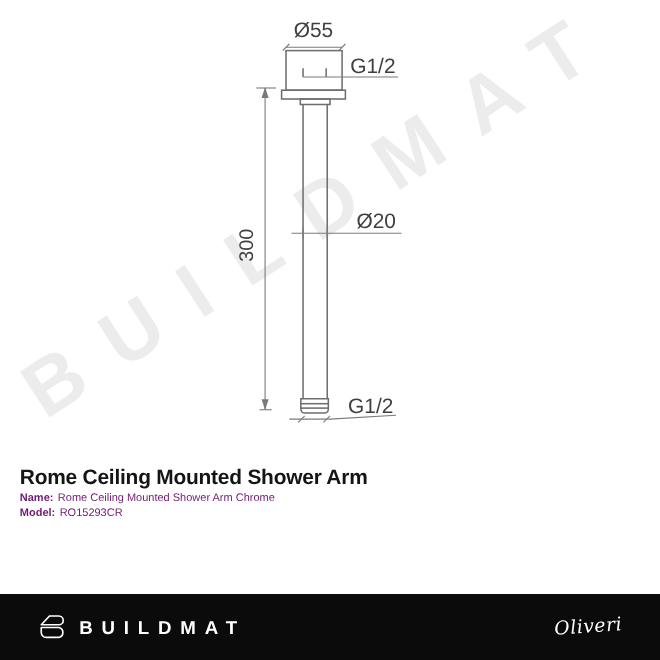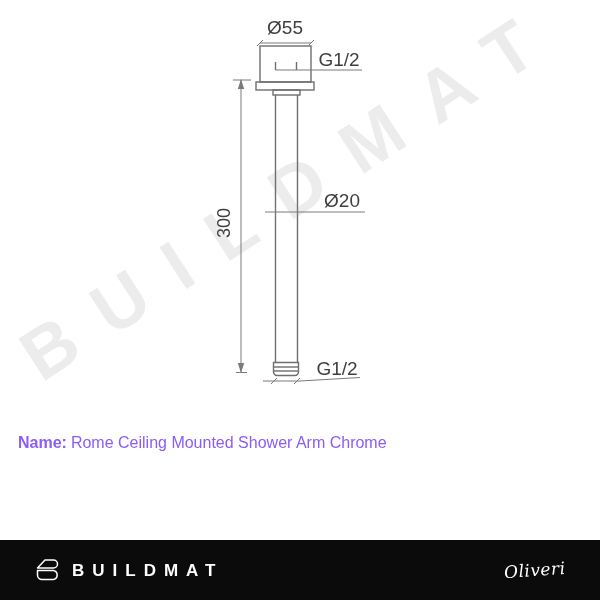--- a/index.html
+++ b/index.html
@@ -10,21 +10,21 @@
   .watermark{
     position:absolute;left:28px;top:326px;height:72px;line-height:72px;
     font-weight:bold;font-size:72px;letter-spacing:32px;color:#ececec;
     white-space:nowrap;transform:rotate(-33deg);transform-origin:0 50%;
     user-select:none;z-index:1;
   }
   svg.drawing{position:absolute;left:0;top:0;z-index:2;}
   .dim-text{font-family:"Liberation Sans", sans-serif;}
   .product{position:absolute;left:18px;top:424px;z-index:3;width:560px;}
   .product-title{font-size:19px;font-weight:700;color:#151515;letter-spacing:-0.2px;line-height:22px;}
-  .spec-row{margin-top:12px;font-size:16px;color:#8b5cf6;line-height:14px;}
+  .spec-row{font-size:10px;color:#701a75;line-height:14px;}
   .spec-label{font-weight:700;margin-right:4px;}
   .footer{
     position:absolute;left:0;bottom:0;width:600px;height:60px;background:#0b0b0b;
     display:flex;align-items:center;padding:0 34px;box-sizing:border-box;z-index:4;
   }
   .brand-lockup{display:flex;align-items:center;}
   .brand-icon{display:flex;margin-right:11px;}
   .brand-name{color:#ffffff;font-weight:700;font-size:17px;letter-spacing:8px;line-height:17px;}
   .partner{
     margin-left:auto;color:#ffffff;font-family:"DejaVu Serif", serif;font-style:italic;
@@ -83,22 +83,26 @@
     <g fill="#3f3f3f" font-size="19" class="dim-text">
       <text x="285" y="34" text-anchor="middle">Ø55</text>
       <text x="339" y="66" text-anchor="middle">G1/2</text>
       <text transform="translate(230,238) rotate(-90)" font-size="18">300</text>
       <text x="342" y="207" text-anchor="middle">Ø20</text>
       <text x="337" y="375" text-anchor="middle">G1/2</text>
     </g>
   </svg>
 
   <div class="product">
+    <div class="product-title">Rome Ceiling Mounted Shower Arm</div>
     <div class="spec-row">
       <span class="spec-label">Name:</span><span>Rome Ceiling Mounted Shower Arm Chrome</span>
+    </div>
+    <div class="spec-row">
+      <span class="spec-label">Model:</span><span>RO15293CR</span>
     </div>
   </div>
 
   <div class="footer">
     <div class="brand-lockup">
       <span class="brand-icon">
         <svg width="27" height="24" viewBox="0 0 27 24" fill="none" stroke="#ffffff" stroke-width="1.5" stroke-linejoin="round" stroke-linecap="round">
           <path d="M11 2 H19.5 a4 4 0 0 1 0 8 H3.5 Z"></path>
           <path d="M3.5 12.5 H19.5 a4.6 4.6 0 0 1 0 9 H8 a4.5 4.5 0 0 1 -4.5 -4.5 Z"></path>
         </svg>

